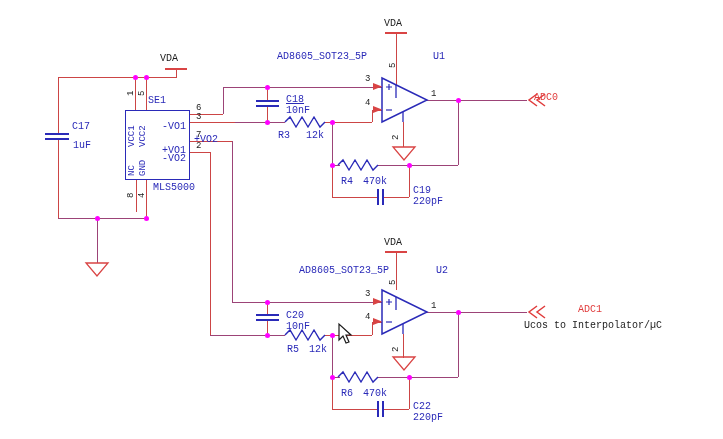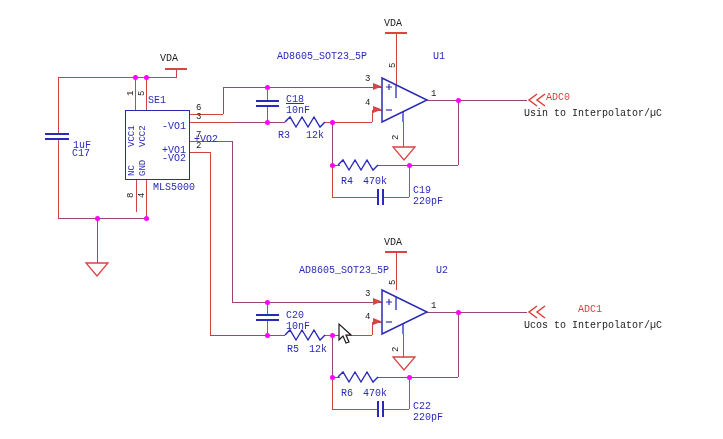--- a/index.html
+++ b/index.html
@@ -123,21 +123,21 @@
 
   <div class="t blk" style="left:160px;top:54px;">VDA</div>
   <div class="vbar" style="left:165px;top:68px;"></div>
   <div class="t blk" style="left:384px;top:19px;">VDA</div>
   <div class="vbar" style="left:385px;top:32px;"></div>
   <div class="t blk" style="left:384px;top:238px;">VDA</div>
   <div class="vbar" style="left:385px;top:251px;"></div>
 
   <div class="plate-h" style="left:45px;top:133px;width:24px;"></div>
   <div class="plate-h" style="left:45px;top:138px;width:24px;"></div>
-  <div class="t blue" style="left:72px;top:122px;margin-top:27px;">C17</div>
+  <div class="t blue" style="left:72px;top:122px;">C17</div>
   <div class="t blue" style="left:73px;top:141px;">1uF</div>
 
   <div class="plate-h" style="left:256px;top:100px;width:23px;"></div>
   <div class="plate-h" style="left:256px;top:105px;width:23px;"></div>
   <div class="t blue" style="left:286px;top:95px;text-decoration:underline;">C18</div>
   <div class="t blue" style="left:286px;top:106px;">10nF</div>
 
   <div class="plate-h" style="left:256px;top:314px;width:23px;"></div>
   <div class="plate-h" style="left:256px;top:319px;width:23px;"></div>
   <div class="t blue" style="left:286px;top:311px;">C20</div>
@@ -225,22 +225,21 @@
     <polygon points="1,1 23,1 12,14" fill="none" stroke="#d94444" stroke-width="1.3"></polygon>
   </svg>
 
   <svg width="24" height="15" style="left:85px;top:262px;">
     <polygon points="1,1 23,1 12,14" fill="none" stroke="#d94444" stroke-width="1.3"></polygon>
   </svg>
 
   <svg width="20" height="14" style="left:527px;top:93px;">
     <path d="M10,1 L2,7 L10,13 M18,1 L10,7 L18,13" fill="none" stroke="#e03c3c" stroke-width="1.5"></path>
   </svg>
-  <div class="t red" style="left:546px;top:93px;">ADC0</div>
-  <div class="t blk" style="left:524px;top:109px;">Usin to Interpolator/µC</div>
+  <div class="t red" style="left:534px;top:93px;">ADC0</div>
 
   <svg width="20" height="14" style="left:527px;top:305px;">
     <path d="M10,1 L2,7 L10,13 M18,1 L10,7 L18,13" fill="none" stroke="#e03c3c" stroke-width="1.5"></path>
   </svg>
   <div class="t red" style="left:578px;top:305px;">ADC1</div>
   <div class="t blk" style="left:524px;top:321px;">Ucos to Interpolator/µC</div>
 
   <svg width="16" height="22" style="left:338px;top:323px;z-index:50;">
     <polygon points="1,1 1,17 5,13 8,20 11,19 8,12 13,12" fill="#ffffff" stroke="#1c1c1c" stroke-width="1.2"></polygon>
   </svg>

